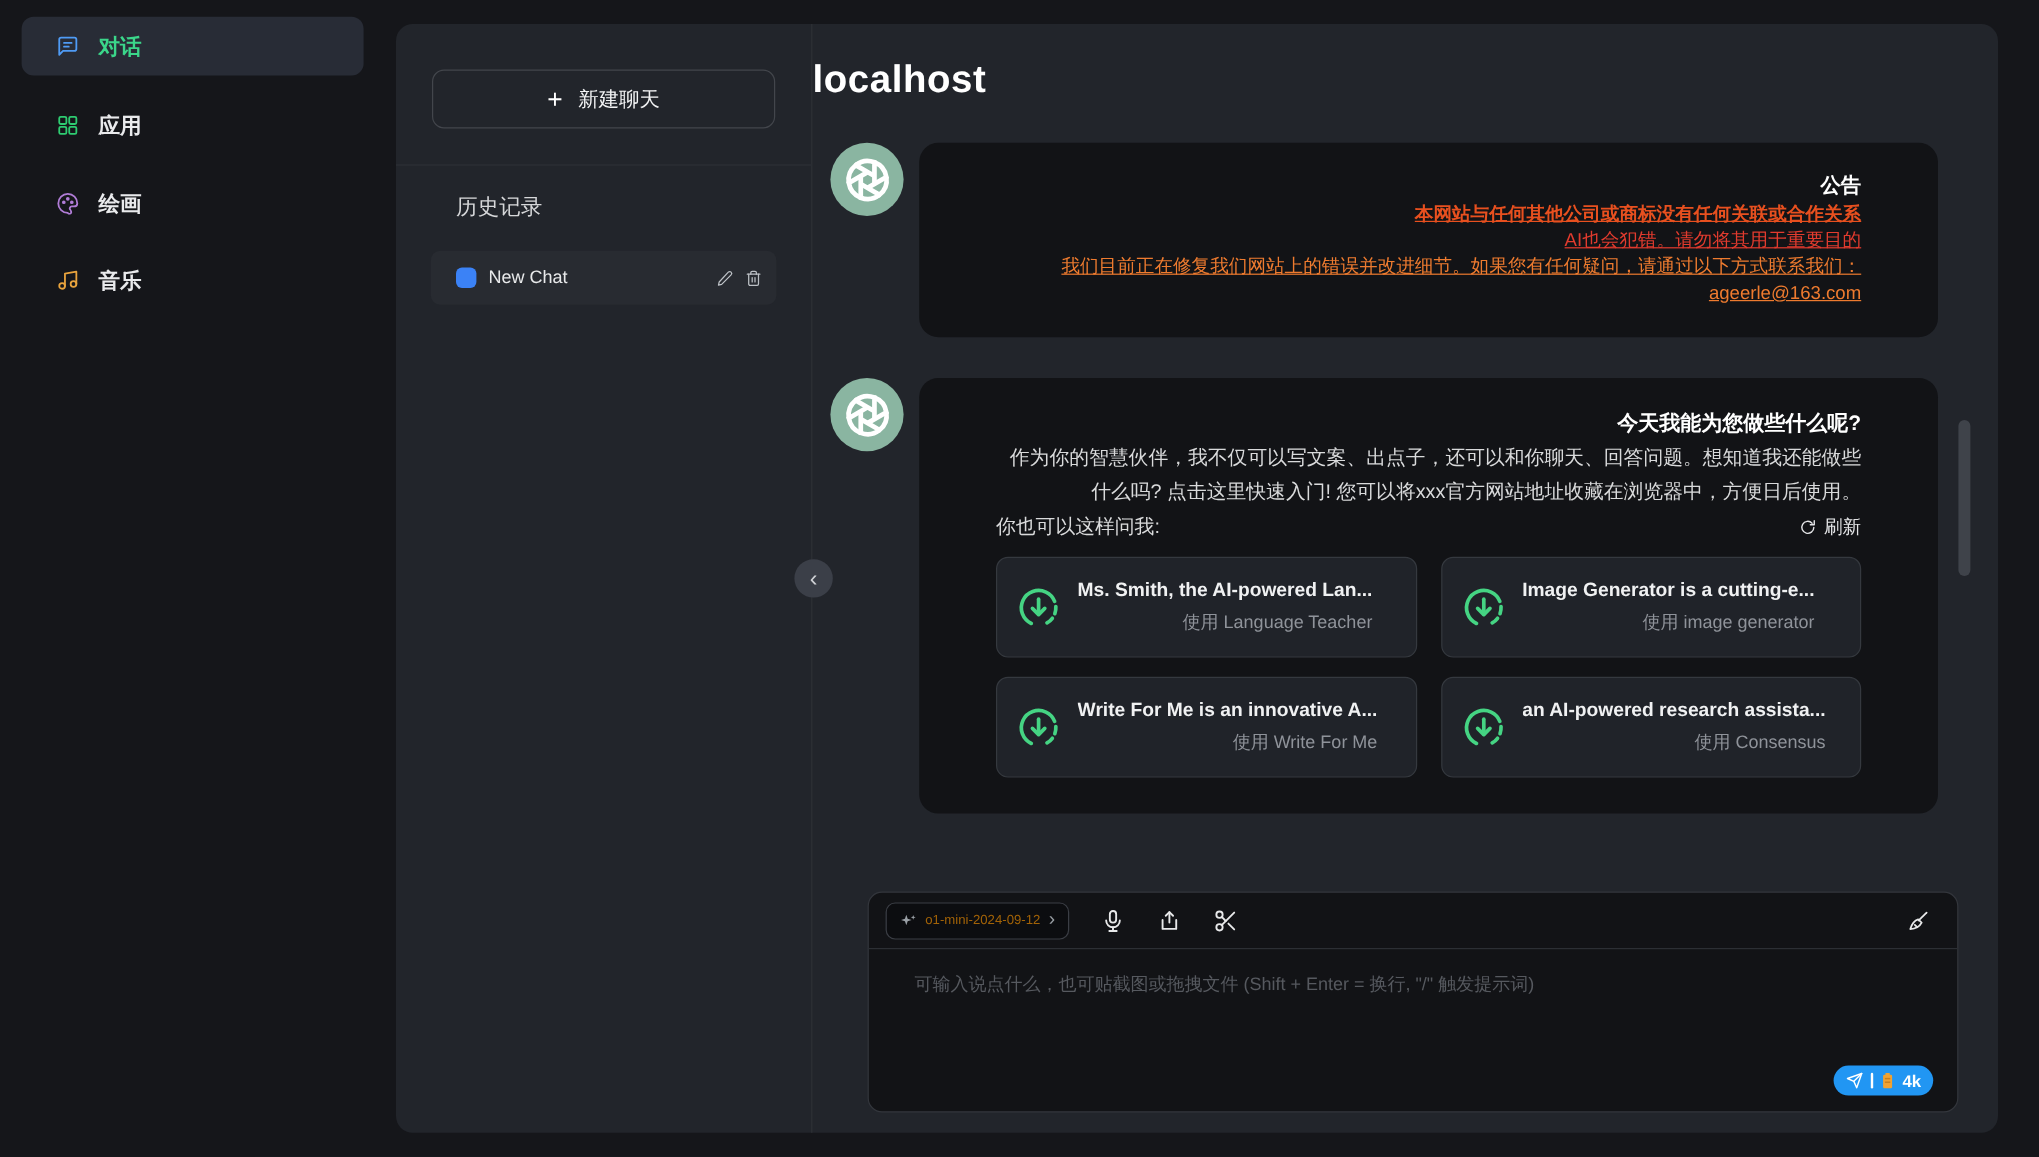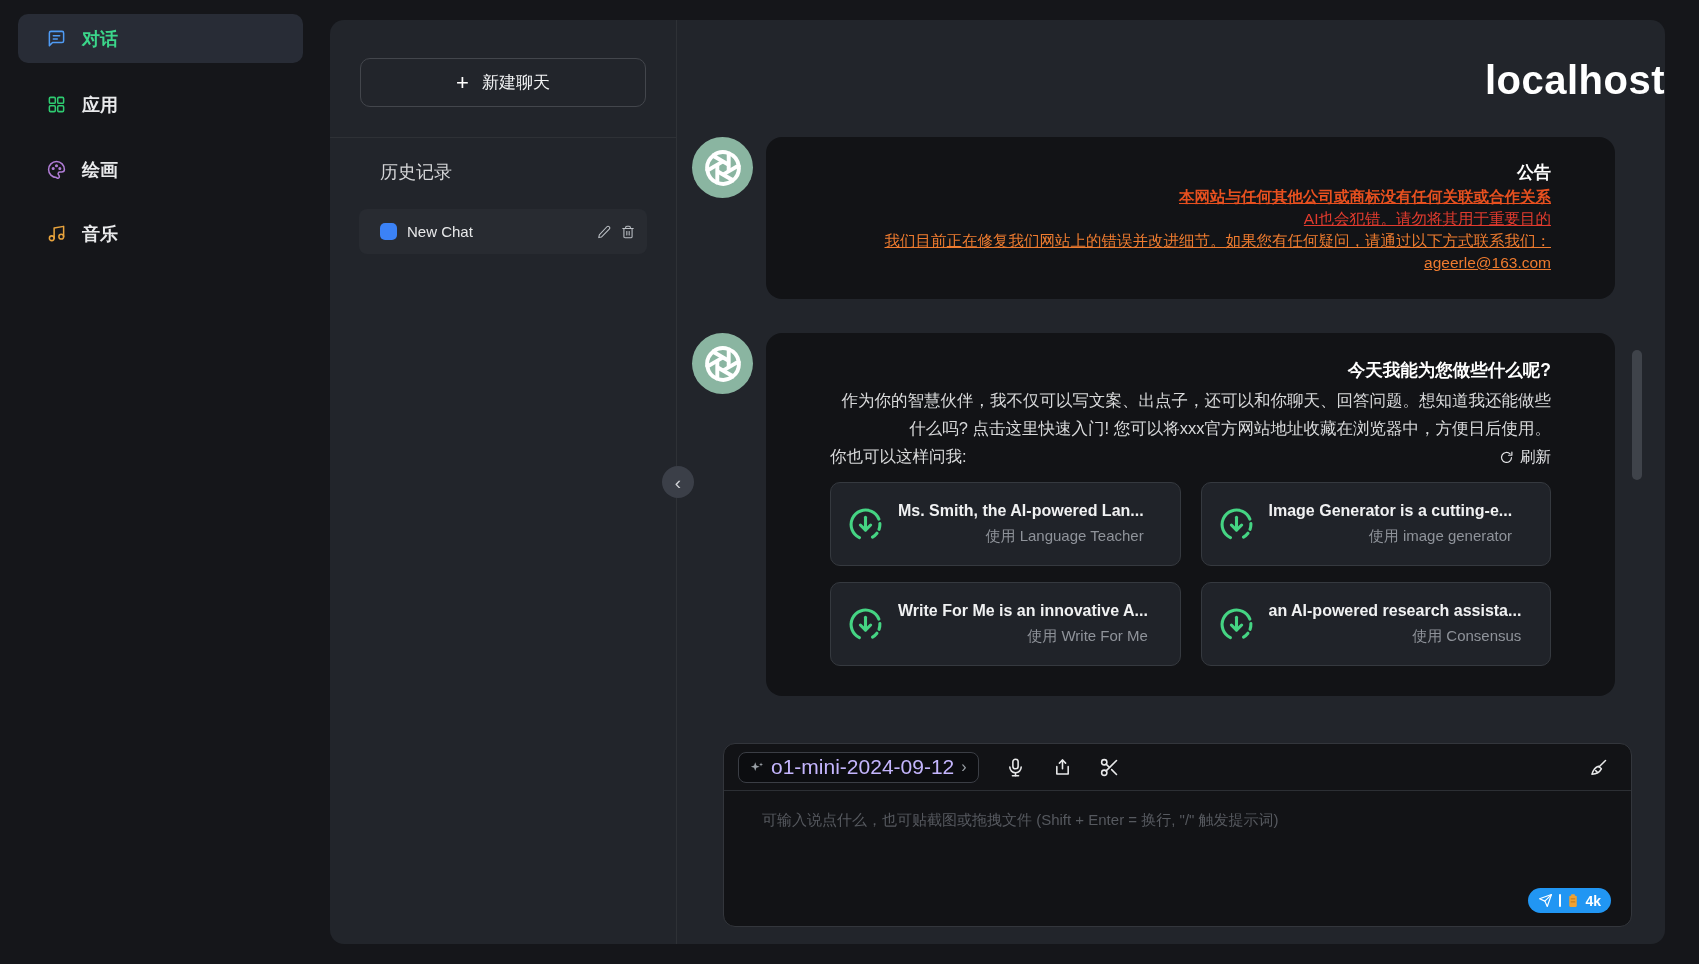--- a/index.html
+++ b/index.html
@@ -63,21 +63,21 @@
   
   .collapse-btn {
     position:absolute; left:332px; top:446px; width:32px; height:32px;
     border-radius:50%; background:#3b3f48; color:#d0d2d6;
     display:flex; align-items:center; justify-content:center;
     font-size:19px; line-height:1; cursor:pointer; z-index:5;
   }
 
   
   .chat-main { position:absolute; left:347px; top:0; width:988px; height:100%; }
-  .main-title { margin-top:38px; text-align:right; font-size:40px; font-weight:700; color:#ffffff; letter-spacing:0.5px; }
+  .main-title { margin-top:28px; text-align:left; font-size:32px; font-weight:700; color:#ffffff; letter-spacing:0.5px; }
 
   .msg-row { display:flex; align-items:flex-start; padding:0 50px 0 15px; gap:13px;text-align:right; }
   .msg-row.first { margin-top:34px; }
   .msg-row + .msg-row { margin-top:34px; }
   .avatar {
     width:61px; height:61px; border-radius:50%; background:#8ab5a1;
     display:flex; align-items:center; justify-content:center; flex:none;
   }
   .bubble {
     flex:1; background:#121316; border-radius:16px; padding:25px 64px; min-width:0;
@@ -106,21 +106,21 @@
     border:1px solid #33363c; border-radius:12px; background:#121316;
   }
   .composer-toolbar {
     height:47px; border-bottom:1px solid #2c2f34;
     display:flex; align-items:center; padding:0 14px; gap:26px;
   }
   .model-pill {
     height:31px; border:1px solid #3b3e45; border-radius:8px; background:#0c0d10;
     display:flex; align-items:center; gap:7px; padding:0 11px; cursor:pointer;
   }
-  .model-pill .name { font-size:21px; color:#c4b5fd; white-space:nowrap; }
+  .model-pill .name { font-size:11px; color:#a16207; white-space:nowrap; }
   .model-pill .chev { font-size:16px; color:#9aa0a6; line-height:1; }
   .tool-icon { cursor:pointer; display:flex; align-items:center; }
   .tool-icon.broom { margin-left:auto; margin-right:8px; }
   .input-area {
     width:100%; height:95px; background:transparent; border:none; outline:none; resize:none;
     padding:20px 38px; font-size:15px; color:#d9dadb;
     font-family:"Liberation Sans","DejaVu Sans",sans-serif;
   }
   .input-area::placeholder { color:#56595f; }
   .send-badge {

